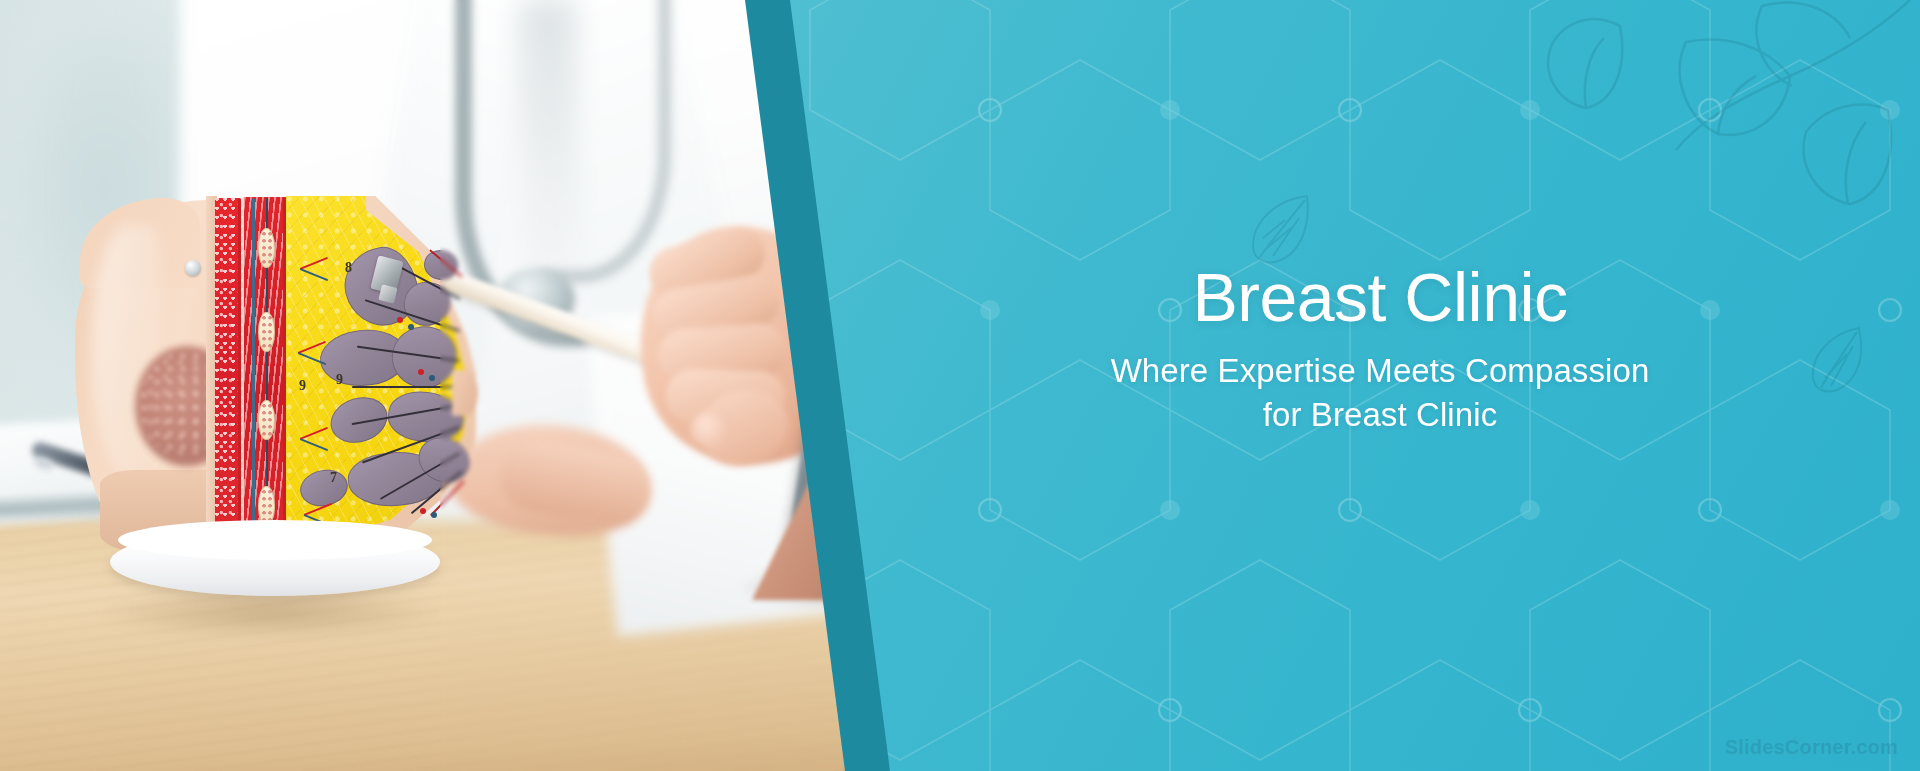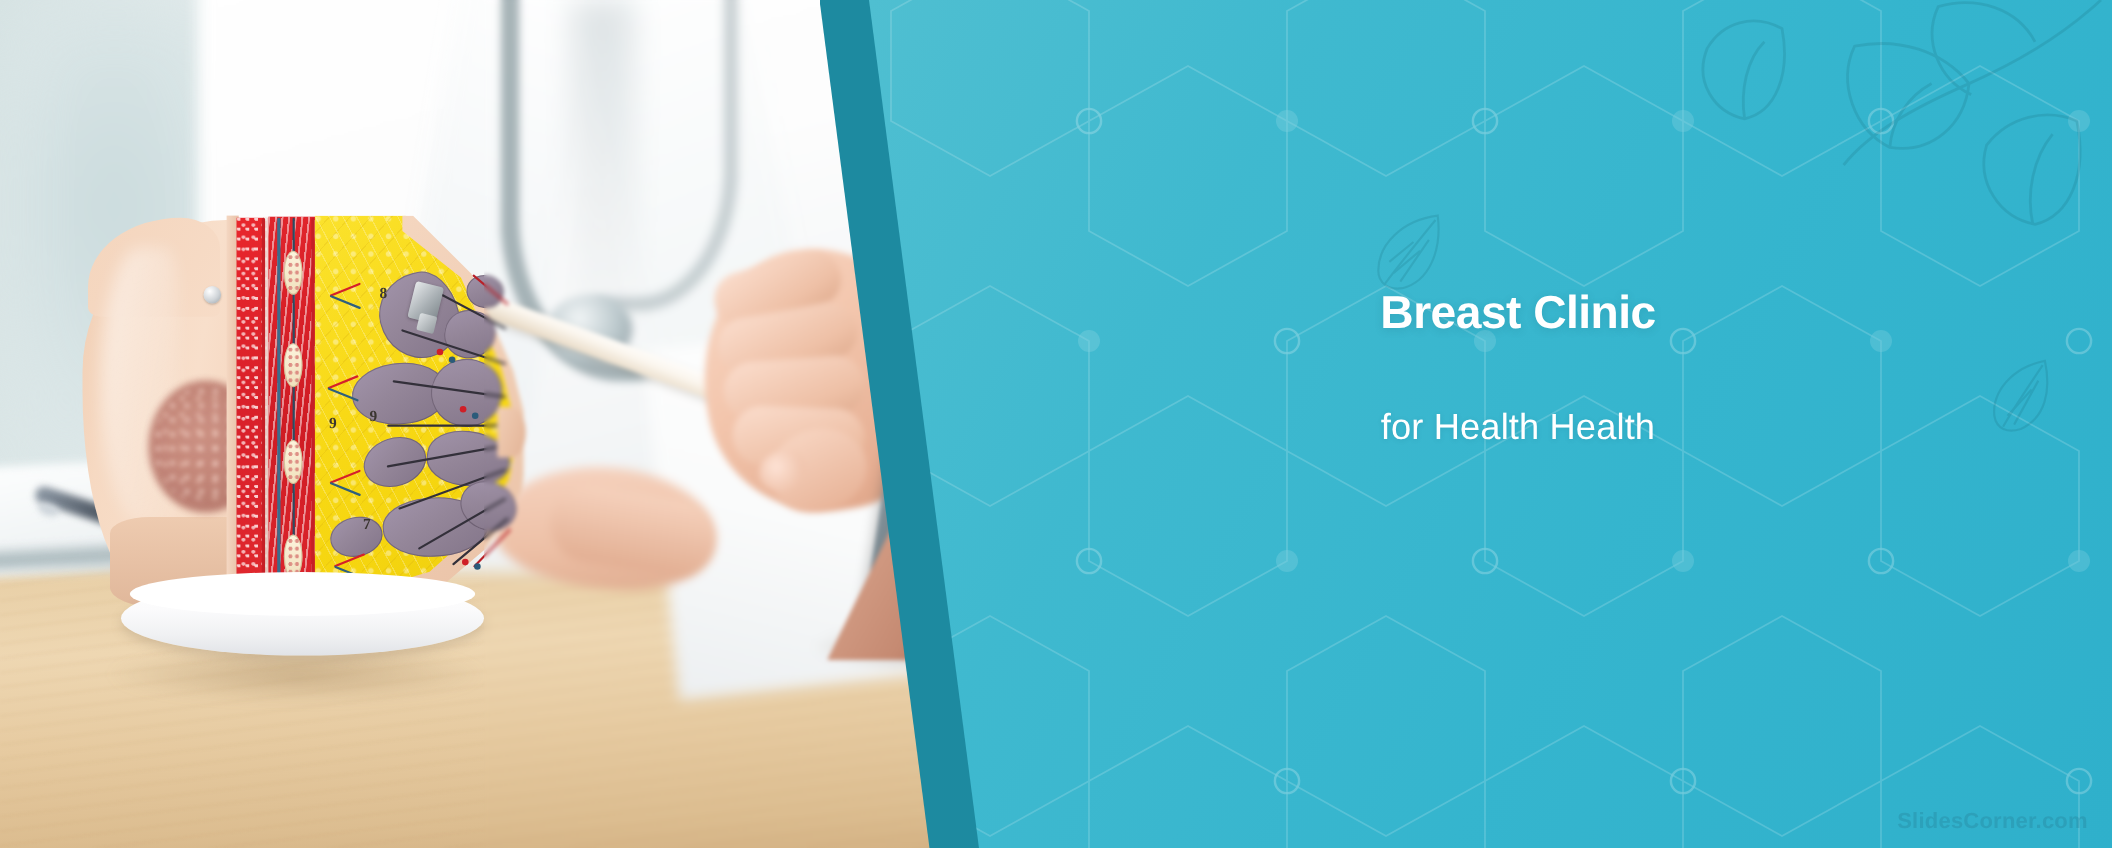--- a/index.html
+++ b/index.html
@@ -407,21 +407,21 @@
     position:absolute;opacity:.16;pointer-events:none;
   }
 
   
   .textblock{
     position:absolute;left:1010px;top:262px;width:740px;
     text-align:center;color:#ffffff;
   }
   .title{
     font-family:"Liberation Sans",sans-serif;
-    font-size:42px;font-weight:700;line-height:1.05;
+    font-size:68px;font-weight:400;line-height:1.05;
     letter-spacing:-0.5px;margin:0 0 16px 0;
     text-shadow:0 2px 8px rgba(20,90,105,.18);
   }
   .subtitle{
     font-family:"Liberation Sans",sans-serif;
     font-size:33px;font-weight:400;line-height:1.32;
     margin:0;letter-spacing:.1px;
     text-shadow:0 1px 5px rgba(20,90,105,.15);
   }
 
@@ -653,20 +653,20 @@
     <g fill="none" stroke="#0e5c6b" stroke-width="2">
       <path d="M54 6 C24 12 6 34 8 56 C10 68 20 72 32 68 C54 58 60 34 54 6 Z"></path>
       <path d="M16 66 C26 48 40 28 52 10"></path>
       <path d="M20 56 L42 32 M26 64 L48 24"></path>
     </g>
   </svg>
 
   <div class="textblock">
     <h1 class="title">Breast Clinic</h1>
     <p class="subtitle">
-      <br>
-      <span>for Health Health</span>
+      <span>Where Expertise Meets Compassion</span><br>
+      <span>for Breast Clinic</span>
     </p>
   </div>
 
   <div class="watermark">SlidesCorner.com</div>
 
 </div>
 
 </body></html>

